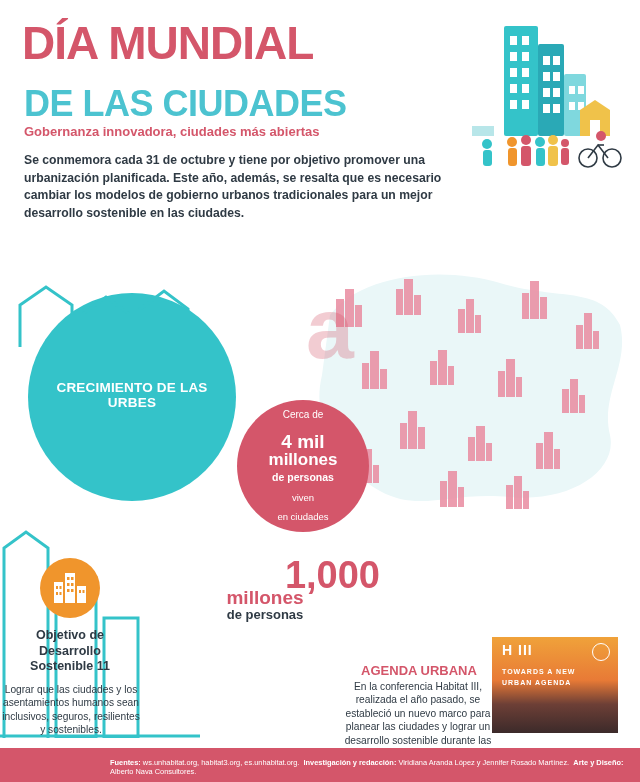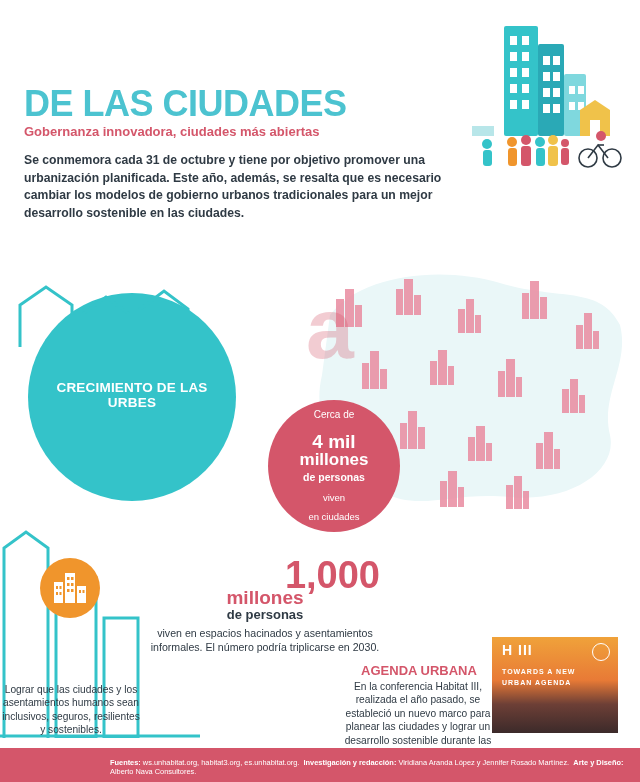--- a/index.html
+++ b/index.html
@@ -44,21 +44,21 @@
   .bubble-crec {
     position: absolute; left: 28px; top: 48px; width: 208px; height: 208px;
     border-radius: 50%; background: #34c3c9;
     display: flex; flex-direction: column; align-items: center; justify-content: center;
     text-align: center; color: #ffffff; padding: 10px 18px;
   }
   .bubble-crec h3 { font-size: 13.5px; font-weight: bold; letter-spacing: .2px; margin-bottom: 4px; }
   .bubble-crec p { font-size: 10.6px; line-height: 1.35; }
 
   .bubble-4mil {
-    position: absolute; left: 268px; top: 155px; width: 132px; height: 132px;
+    position: absolute; left: 237px; top: 155px; width: 132px; height: 132px;
     border-radius: 50%; background: #d4566a;
     display: flex; flex-direction: column; align-items: center; justify-content: center;
     text-align: center; color: #ffffff;
   }
   .b4-top { font-size: 10px; }
   .b4-num { font-size: 19px; font-weight: bold; line-height: 1; margin-top: 12px; }
   .b4-mill { font-size: 17px; font-weight: bold; line-height: 1.05; }
   .b4-sub { font-size: 10.5px; font-weight: bold; line-height: 1.2; margin-top: 2px;}
   .b4-sub2 { font-size: 9.5px; line-height: 1.2; margin-top: 8px; }
 
@@ -146,20 +146,21 @@
     position: absolute; left: 110px; top: 11px; width: 520px;
     font-size: 7.4px; line-height: 1.2;
   }
   .footer-text b { font-weight: bold; }
 </style>
 </head>
 <body>
 
 <div class="page">
 
+  <div class="title-main">DÍA MUNDIAL</div>
   <div class="title-sub">DE LAS CIUDADES</div>
   <div class="tagline">Gobernanza innovadora, ciudades más abiertas</div>
   <div class="intro">Se conmemora cada 31 de octubre y tiene por objetivo promover una urbanización planificada. Este año, además, se resalta que es necesario cambiar los modelos de gobierno urbanos tradicionales para un mejor desarrollo sostenible en las ciudades.</div>
 
   <svg class="hero-illo" viewBox="0 0 180 170">
     <rect x="52" y="12" width="34" height="110" rx="2" fill="#34c3c9"></rect>
     <rect x="86" y="30" width="26" height="92" rx="2" fill="#2aa9b6"></rect>
     <rect x="112" y="60" width="22" height="62" rx="2" fill="#7fd8de"></rect>
     <g fill="#ffffff">
       <rect x="58" y="22" width="7" height="9"></rect>
@@ -340,26 +341,26 @@
           <rect x="18" y="5" width="2.5" height="3"></rect>
         <rect x="14" y="11" width="2.5" height="3"></rect>
           <rect x="18" y="11" width="2.5" height="3"></rect>
         <rect x="14" y="17" width="2.5" height="3"></rect>
           <rect x="18" y="17" width="2.5" height="3"></rect>
         <rect x="26" y="18" width="2" height="3"></rect>
           <rect x="29.5" y="18" width="2" height="3"></rect>
       </g>
     </svg>
   </div>
+  <div class="ods-title">Objetivo de Desarrollo Sostenible 11</div>
   <div class="ods-text">Lograr que las ciudades y los asentamientos humanos sean inclusivos, seguros, resilientes y sostenibles.</div>
 
   <div class="mil-num">1,000</div>
   <div class="mil-word">millones</div>
   <div class="mil-de">de personas</div>
-  <div class="mil-text">viven en espacios hacinados y asentamientos informales. El número podría triplicarse en 2030.</div>
 
   <div class="agenda-img">
     <div class="h3-mark">H III</div>
     <div class="un-logo"></div>
     <div class="img-cap" style="white-space:pre-line">TOWARDS A NEW
 URBAN AGENDA</div>
   </div>
   <div class="agenda-title">AGENDA URBANA</div>
   <div class="agenda-text">En la conferencia Habitat III, realizada el año pasado, se estableció un nuevo marco para planear las ciudades y lograr un desarrollo sostenible durante las próximas dos décadas. Fue aprobada por 193 países.</div>
 

